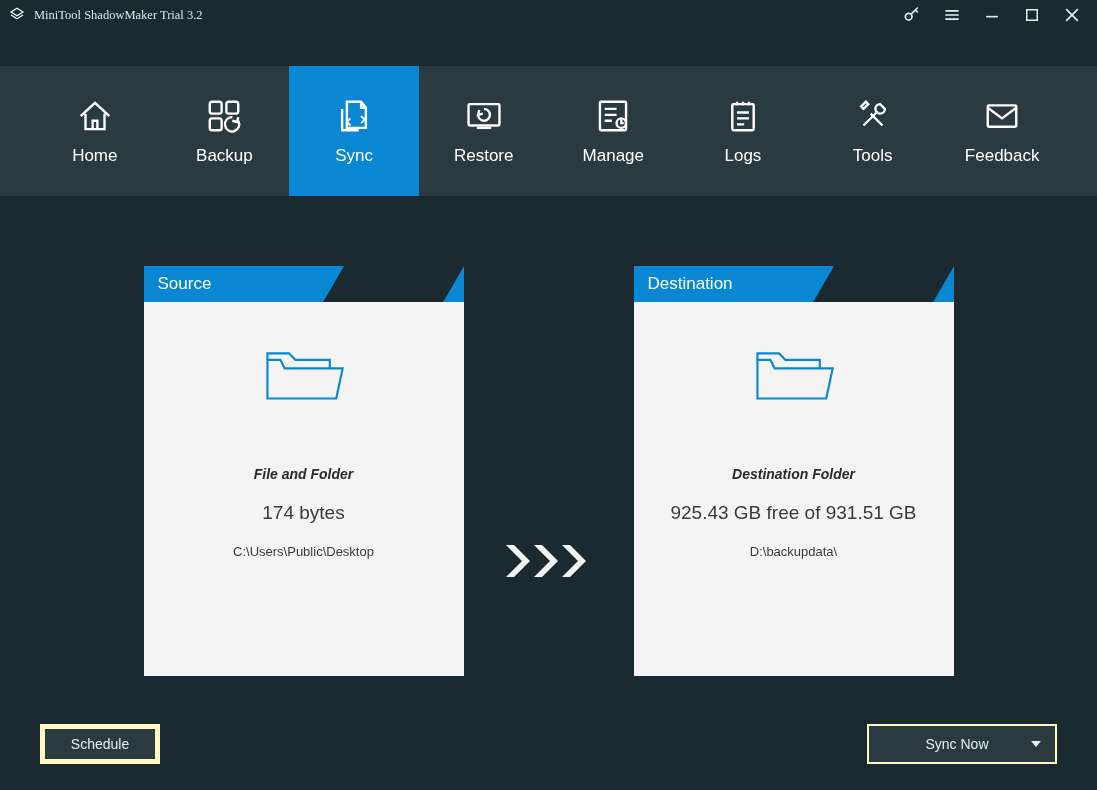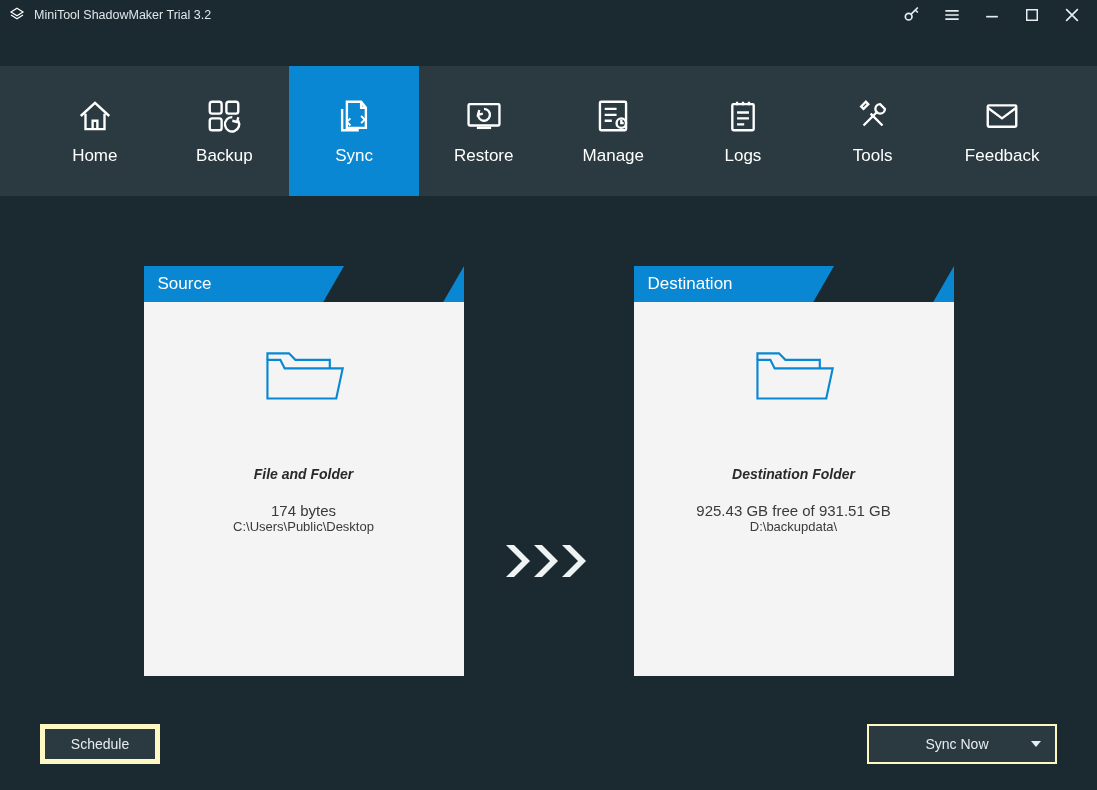--- a/index.html
+++ b/index.html
@@ -18,21 +18,21 @@
     display: flex;
     align-items: center;
     padding: 0 8px;
     font-size: 12.5px;
     color: #dfe7ea;
   }
   .titlebar .logo {
     width: 18px; height: 18px; margin-right: 8px;
     display: inline-flex; align-items: center; justify-content: center;
   }
-  .titlebar .title { flex: 0 0 auto; }
+  .titlebar .title { flex: 0 0 auto; font-family: Liberation Serif, serif; }
   .titlebar .spacer { flex: 1; }
   .win-controls { display: flex; align-items: center; gap: 18px; padding-right: 6px; }
   .win-controls .ctl { width: 22px; height: 22px; display:flex;align-items:center;justify-content:center; cursor:pointer; }
   .win-controls svg { stroke:#e6edf0; stroke-width:2; fill:none; }
 
   
   .nav {
     height: 130px;
     background: #2a3a40;
     display: flex;
@@ -99,21 +99,21 @@
   .card-body {
     display:flex;
     flex-direction:column;
     align-items:center;
     padding-top: 40px;
     color:#3a3a3a;
   }
   .folder-icon { margin-bottom: 50px; }
   .folder-icon svg { stroke:#0a87d3; stroke-width:2; fill:none; }
   .card-body .line1 { font-weight:600; font-size:14px; margin-bottom:20px; color:#2a2a2a;font-style:italic;}
-  .card-body .line2 { font-size:15px; color:#3a3a3a;}
+  .card-body .line2 { font-size:19px; margin-bottom:20px; color:#3a3a3a;}
   .card-body .line3 { font-size:13px; color:#3a3a3a;}
 
   .arrows {
     align-self: center;
     margin-top: 120px;
     display:flex;
   }
   .arrows svg { fill:#f0f3f4; }
 
   

